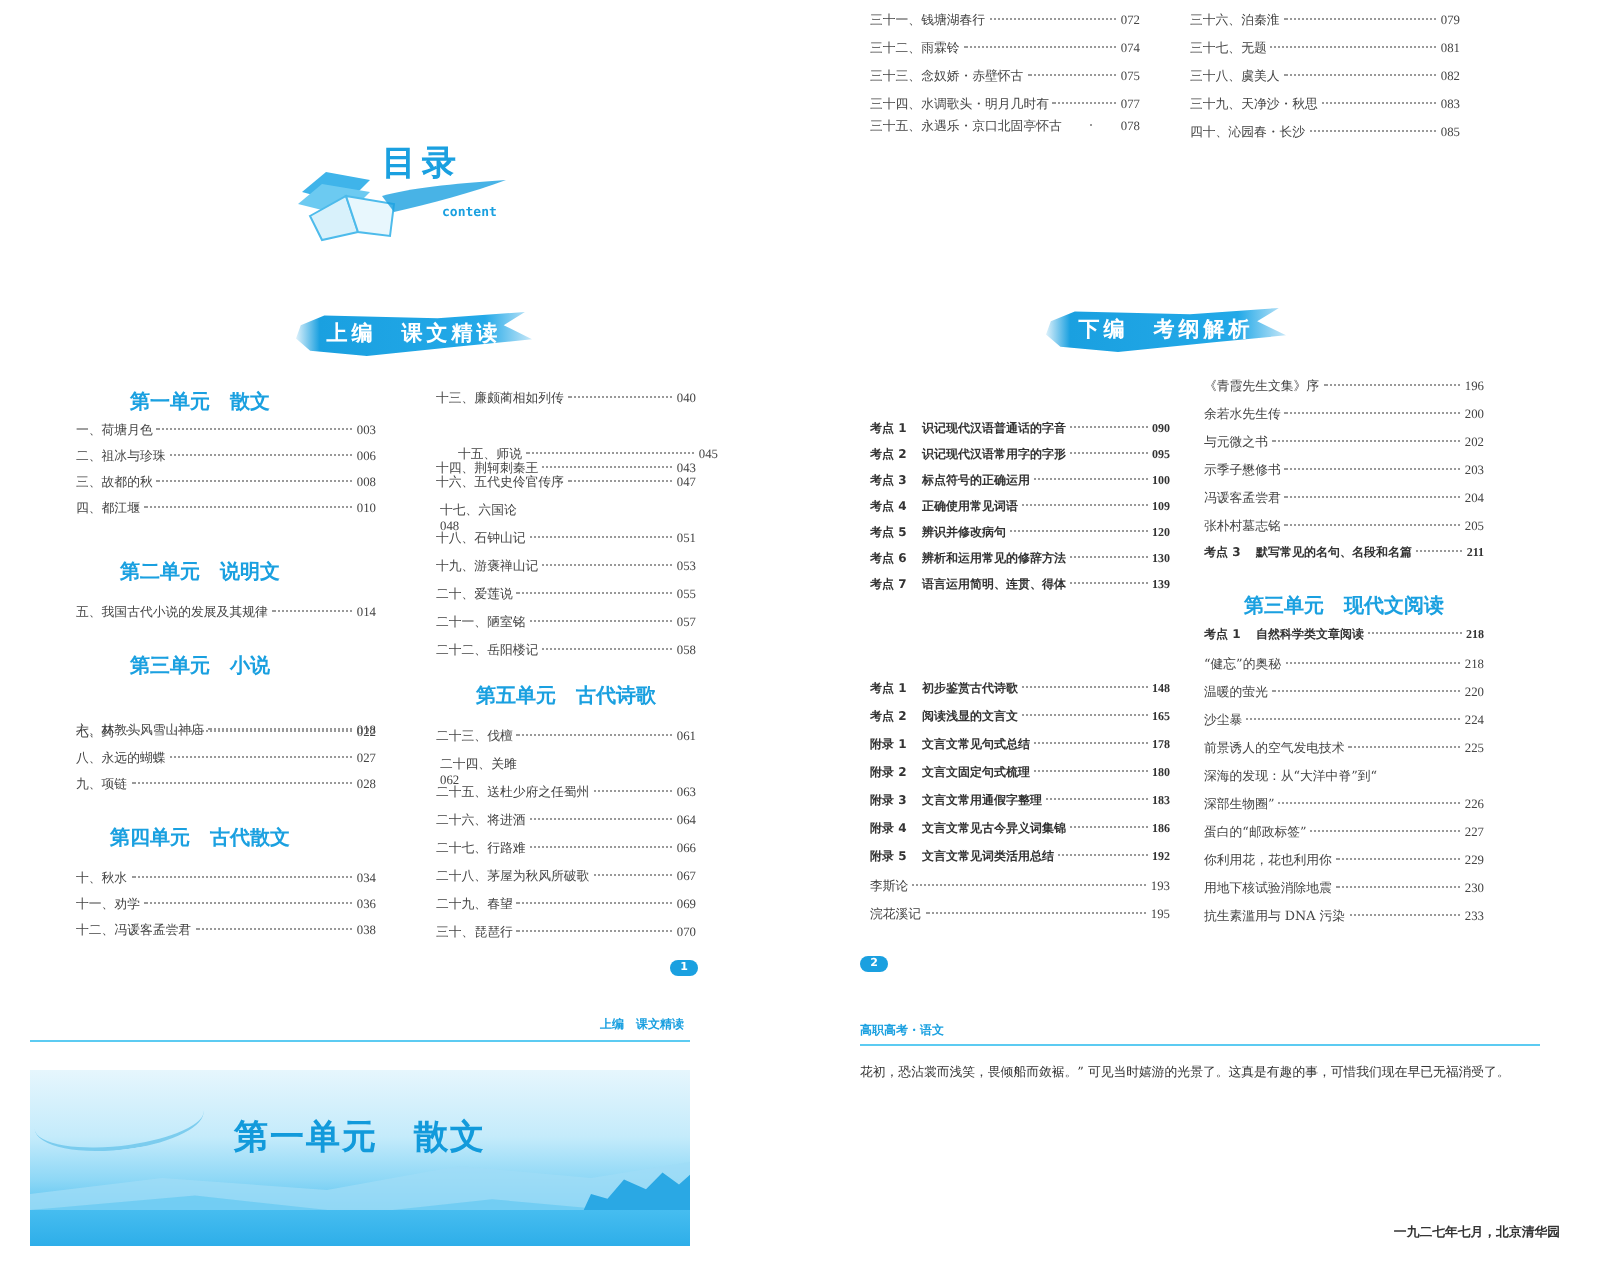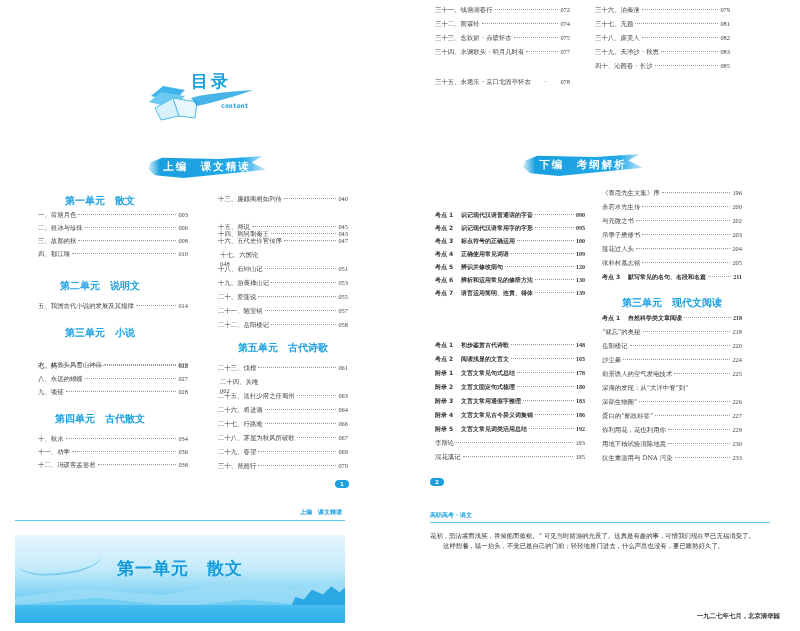--- a/index.html
+++ b/index.html
@@ -152,21 +152,21 @@
   <div class="toc-item" style="left:218px;top:195px;width:130px;">
       <span class="t">十三、廉颇蔺相如列传</span>
       <span class="dots"></span>
       <span class="pg">040</span>
     </div>
   <div class="toc-item" style="left:218px;top:209px;width:130px;margin-top:21px;">
       <span class="t">十四、荆轲刺秦王</span>
       <span class="dots"></span>
       <span class="pg">043</span>
     </div>
-  <div class="toc-item" style="left:218px;top:223px;width:130px;text-align:center;">
+  <div class="toc-item" style="left:229px;top:223px;width:130px;text-align:center;">
       <span class="t">十五、师说</span>
       <span class="dots"></span>
       <span class="pg">045</span>
     </div>
   <div class="toc-item" style="left:218px;top:237px;width:130px;">
       <span class="t">十六、五代史伶官传序</span>
       <span class="dots"></span>
       <span class="pg">047</span>
     </div>
   <div class="toc-item" style="left:218px;top:251px;width:130px;flex-direction:column;">
@@ -260,21 +260,21 @@
   <div class="toc-item" style="left:15px;top:34px;width:135px;">
       <span class="t">三十三、念奴娇・赤壁怀古</span>
       <span class="dots"></span>
       <span class="pg">075</span>
     </div>
   <div class="toc-item" style="left:15px;top:48px;width:135px;">
       <span class="t">三十四、水调歌头・明月几时有</span>
       <span class="dots"></span>
       <span class="pg">077</span>
     </div>
-  <div class="toc-item" style="left:15px;top:78px;width:135px;gap:12px;">
+  <div class="toc-item" style="left:15px;top:59px;width:135px;gap:12px;">
       <span class="t">三十五、永遇乐・京口北固亭怀古</span>
       <span class="dots"></span>
       <span class="pg">078</span>
     </div>
 
   <div class="toc-item" style="left:175px;top:6px;width:135px;">
       <span class="t">三十六、泊秦淮</span>
       <span class="dots"></span>
       <span class="pg">079</span>
     </div>
@@ -413,21 +413,21 @@
       <span class="t">与元微之书</span>
       <span class="dots"></span>
       <span class="pg">202</span>
     </div>
   <div class="toc-item" style="left:182px;top:231px;width:140px;">
       <span class="t">示季子懋修书</span>
       <span class="dots"></span>
       <span class="pg">203</span>
     </div>
   <div class="toc-item" style="left:182px;top:245px;width:140px;">
-      <span class="t">莲花过人头</span>
+      <span class="t">冯谖客孟尝君</span>
       <span class="dots"></span>
       <span class="pg">204</span>
     </div>
   <div class="toc-item" style="left:182px;top:259px;width:140px;">
       <span class="t">张朴村墓志铭</span>
       <span class="dots"></span>
       <span class="pg">205</span>
     </div>
   <div class="toc-item bold" style="left:182px;top:273px;width:140px;">
       <span class="kd">考点 3</span>
@@ -442,21 +442,21 @@
       <span class="t">自然科学类文章阅读</span>
       <span class="dots"></span>
       <span class="pg">218</span>
     </div>
   <div class="toc-item" style="left:182px;top:328px;width:140px;">
       <span class="t">“健忘”的奥秘</span>
       <span class="dots"></span>
       <span class="pg">218</span>
     </div>
   <div class="toc-item" style="left:182px;top:342px;width:140px;">
-      <span class="t">岳阳楼记</span>
+      <span class="t">温暖的萤光</span>
       <span class="dots"></span>
       <span class="pg">220</span>
     </div>
   <div class="toc-item" style="left:182px;top:356px;width:140px;">
       <span class="t">沙尘暴</span>
       <span class="dots"></span>
       <span class="pg">224</span>
     </div>
   <div class="toc-item" style="left:182px;top:370px;width:140px;">
       <span class="t">前景诱人的空气发电技术</span>
@@ -504,16 +504,15 @@
     <div class="branch"></div>
     <div class="title">第一单元　散文</div>
   </div>
 </div>
 
 <div id="p4" class="page">
   <span class="running-head" style="left:10px;top:11px;">高职高考・语文</span>
   <div class="rule" style="left:10px;top:22px;width:340px;"></div>
   <div class="prose" style="top:32px;">
     <p>花初，恐沾裳而浅笑，畏倾船而敛裾。” 可见当时嬉游的光景了。这真是有趣的事，可惜我们现在早已无福消受了。</p>
-    <p class="ind">这样想着，猛一抬头，不觉已是自己的门前；轻轻地推门进去，什么声息也没有，妻已睡熟好久了。</p>
   </div>
   <div class="sign" style="top:112px;">一九二七年七月，北京清华园</div>
 </div>
 
 </body></html>

